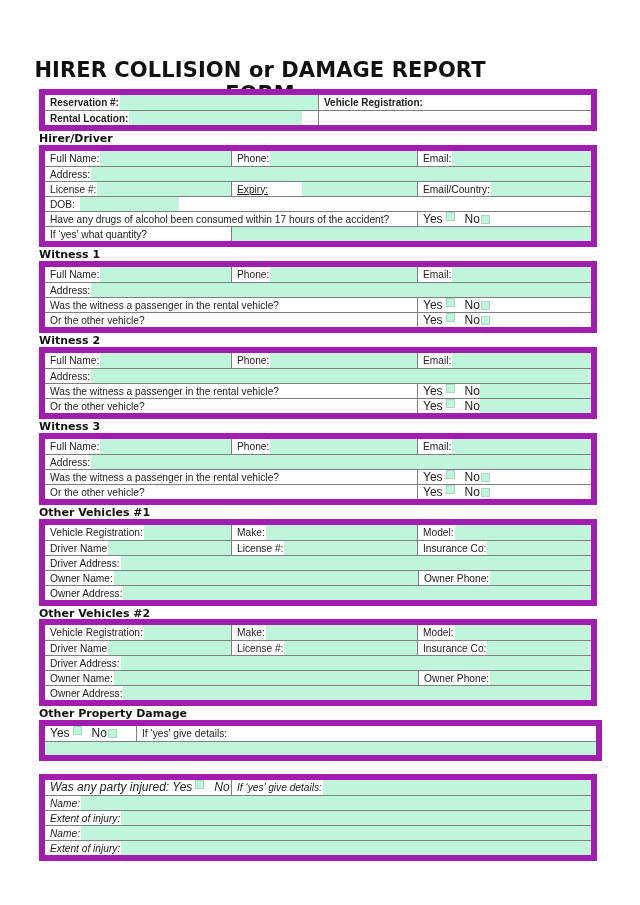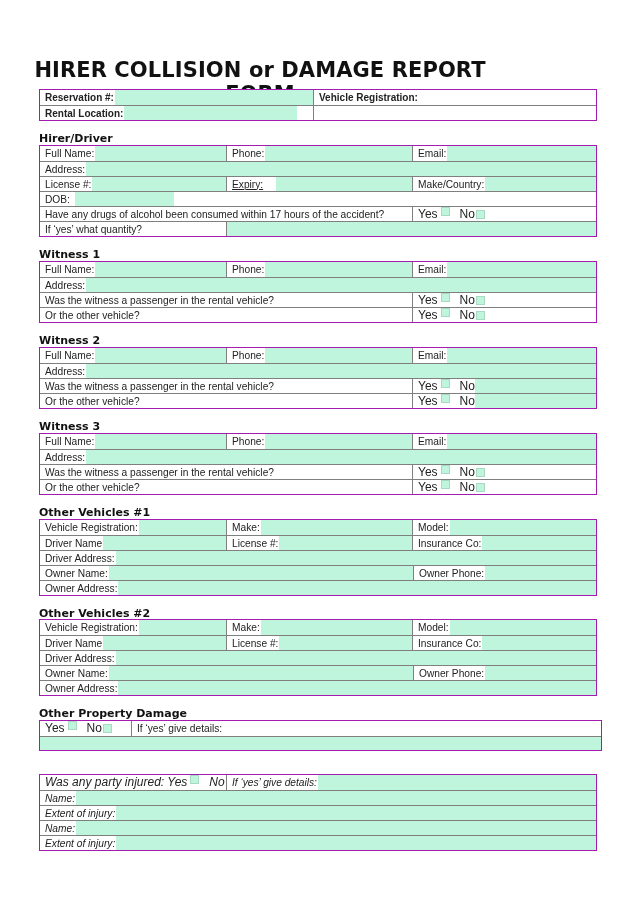--- a/index.html
+++ b/index.html
@@ -4,21 +4,21 @@
 <style>
   * { box-sizing: border-box; margin: 0; padding: 0; }
   html, body { width: 640px; height: 905px; background: #ffffff; overflow: hidden; }
   body { font-family: "Liberation Sans", "DejaVu Sans", sans-serif; color: #222; position: relative; }
 
   .title {
     position: absolute; left: 0; top: 58px; width: 520px; text-align: center;
     font-family: "DejaVu Sans", sans-serif; font-weight: bold; font-size: 21px; letter-spacing: 0.1px; color: #111;
   }
 
-  .tbl { position: absolute; left: 39px; width: 558px; border: 1px solid #a21caf; }
+  .tbl { position: absolute; left: 39px; width: 558px; border: 6px solid #a21caf; }
   .row { display: flex; height: 15px; border-top: 1px solid #7f7f7f; }
   .row:first-child { border-top: none; }
   .cell { position: relative; height: 100%; display: flex; align-items: center; overflow: hidden; border-left: 1px solid #7f7f7f; }
   .cell:first-child { border-left: none; }
   .lbl { font-size: 10.2px; padding-left: 5px; white-space: nowrap; color: #222; background: #fff; height: 100%; display: flex; align-items: center; padding-right: 1px; }
   .fill { flex: 1; height: 100%; background: #c0f5dd; }
   .fill-all { background: #c0f5dd; }
   .bold .lbl { font-weight: bold; font-size: 10px; }
 
   .sec { position: absolute; left: 39px; font-weight: bold; font-size: 11px; color: #111; font-family: "DejaVu Sans", sans-serif; }
@@ -78,25 +78,25 @@
         <span class="lbl">Address:</span>
         <span class="fill"></span>
       </div>
   </div>
   <div class="row">
     <div class="cell c1">
         <span class="lbl">License #:</span>
         <span class="fill"></span>
       </div>
     <div class="cell c2">
-        <span class="lbl" style="width:49px;text-decoration:underline;">Expiry:</span>
-        <span class="fill"></span>
-      </div>
-    <div class="cell c3">
-        <span class="lbl">Make/Country:</span>
+        <span class="lbl" style="width:70px;text-decoration:underline;">Expiry:</span>
+        <span class="fill"></span>
+      </div>
+    <div class="cell c3">
+        <span class="lbl">Email/Country:</span>
         <span class="fill"></span>
       </div>
   </div>
   <div class="row">
     <div class="cell full">
         <span class="lbl">DOB:</span>
         <span class="fill" style="flex:none;width:99px;margin-left:4px;"></span>
       </div>
   </div>
   <div class="row">

